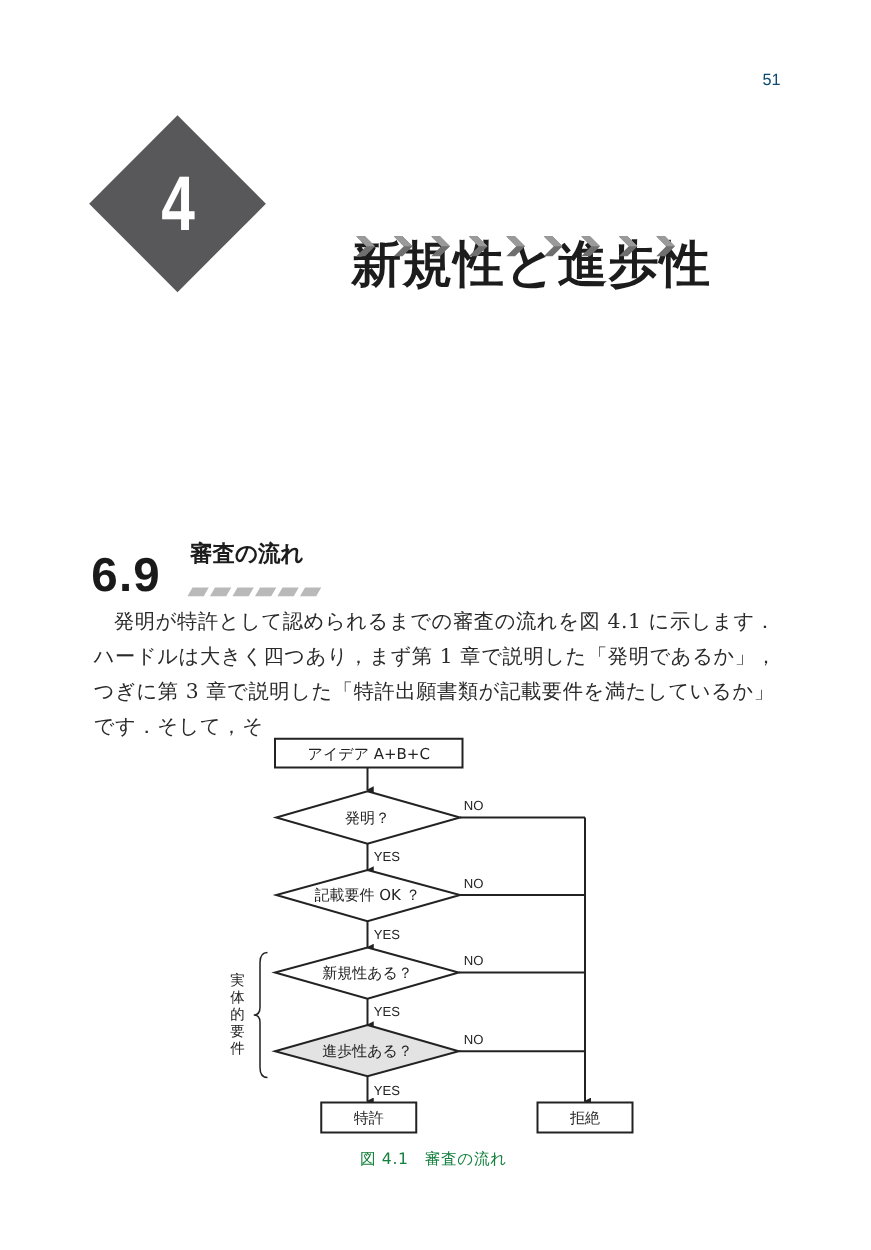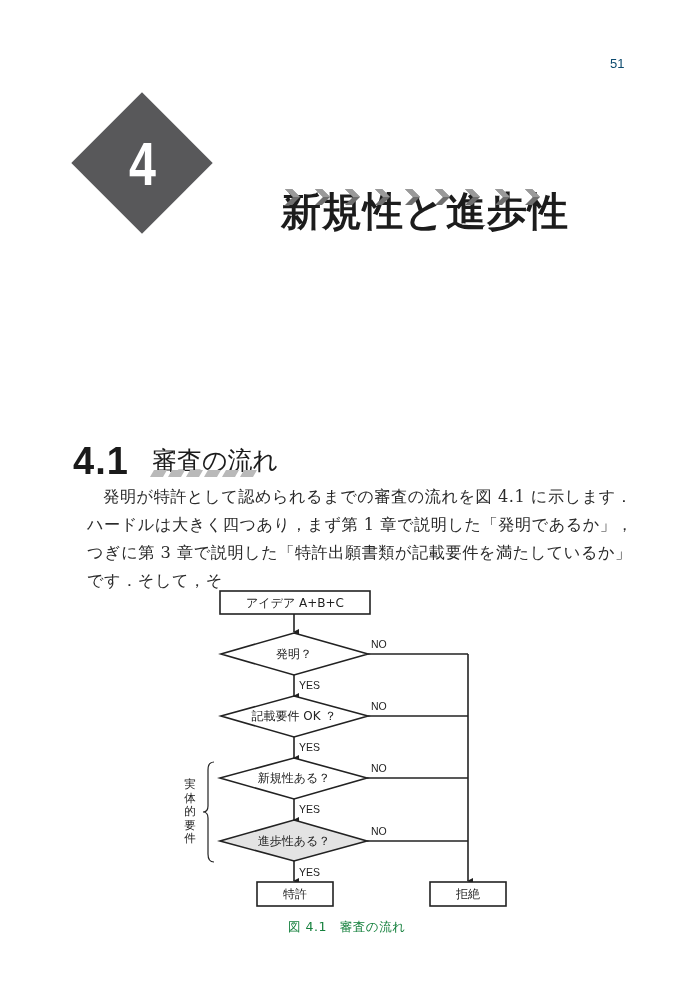--- a/index.html
+++ b/index.html
@@ -36,21 +36,21 @@
   .body-text {
     left: 75px; width: 556px; font-size: 16.4px; line-height: 27px; color: #2a2a2a;
     letter-spacing: 0.4px;
   }
   .body-text p { margin: 0; text-indent: 1em; }
   .section-number {
     left: 73px; top: 440px; font-size: 38px; font-weight: bold; color: #1a1a1a;
     font-family: "Liberation Sans", sans-serif; letter-spacing: 1px;
   }
   .section-title {
-    left: 152px; top: 444px; font-size: 25px; font-weight: normal; color: #1c1c1c;
+    left: 152px; top: 431px; font-size: 18px; font-weight: bold; color: #1c1c1c;
   }
   .section-underline {
     left: 152px; top: 470px; display: flex; gap: 5px;
   }
   .section-underline span {
     display: block; width: 13px; height: 7px; background: #b9b9b9; transform: skewX(-30deg);
   }
   .serif-text {
     left: 75px; width: 556px; font-size: 16.2px; line-height: 28px; color: #2a2a2a;
     font-family: "DejaVu Serif", serif; letter-spacing: 0.5px;
@@ -128,32 +128,32 @@
       <svg width="19" height="18" viewBox="0 0 19 18">
         <path d="M2,1 L9,1 L17,9 L9,17 L2,17 L10,9 Z" fill="#6f6f6f"></path>
         <path d="M2,1 L9,1 L17,9 L10,9 Z" fill="#9a9a9a"></path>
       </svg>
     </div>
   </div>
 
 <div class="abs body-text" style="top:244px;">
 </div>
 
-<div class="abs section-number">4.1</div>
+<div class="abs section-number">6.9</div>
 <div class="abs section-title">審査の流れ</div>
 <div class="abs section-underline">
   <span></span>
     <span></span>
     <span></span>
     <span></span>
     <span></span>
     <span></span>
 </div>
 
-<div class="abs serif-text" style="top:483px;margin-left:12px;">
+<div class="abs serif-text" style="top:483px;">
   <p>発明が特許として認められるまでの審査の流れを図 4.1 に示します．ハードルは大きく四つあり，まず第 1 章で説明した「発明であるか」，つぎに第 3 章で説明した「特許出願書類が記載要件を満たしているか」です．そして，そ</p>
 </div>
 
 <svg class="abs flowchart" width="697" height="1000">
   <defs>
     <marker id="arr" markerWidth="6" markerHeight="6" refX="3" refY="5" orient="auto" markerUnits="userSpaceOnUse">
       <path d="M0,0 L3,6 L6,0 Z" fill="#222"></path>
     </marker>
   </defs>
   <g stroke="#222" stroke-width="1.6" fill="none">

